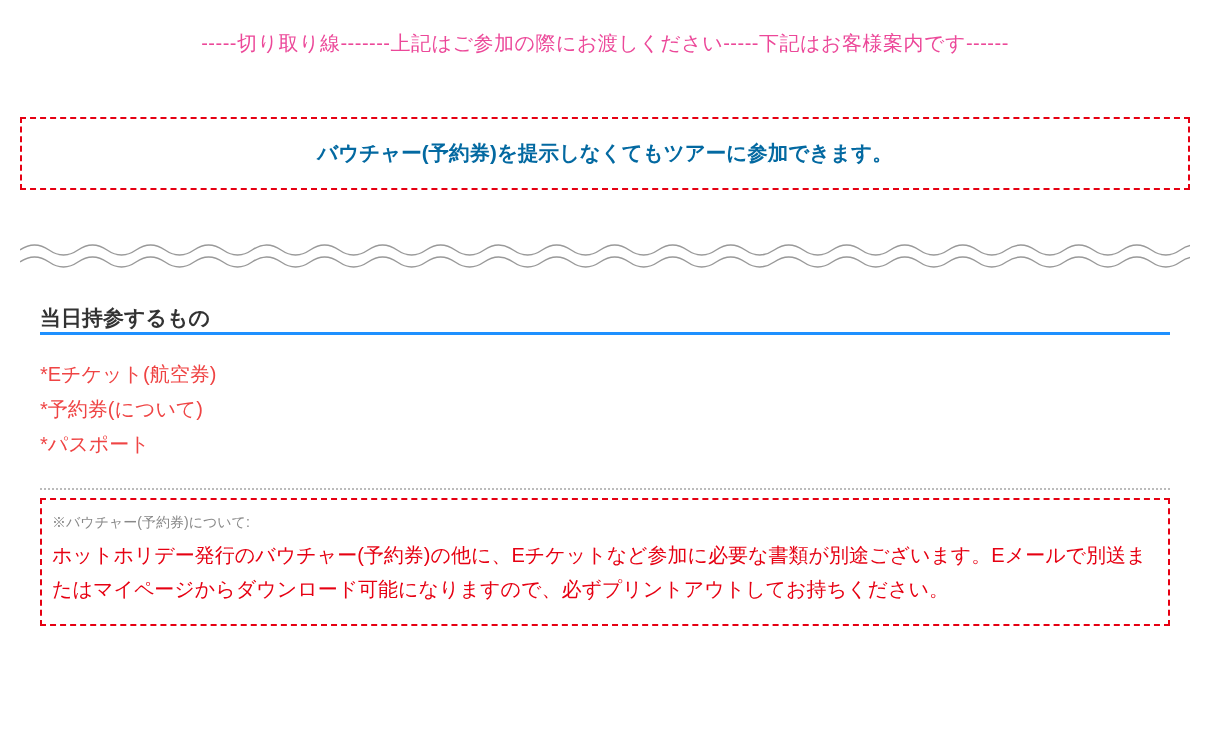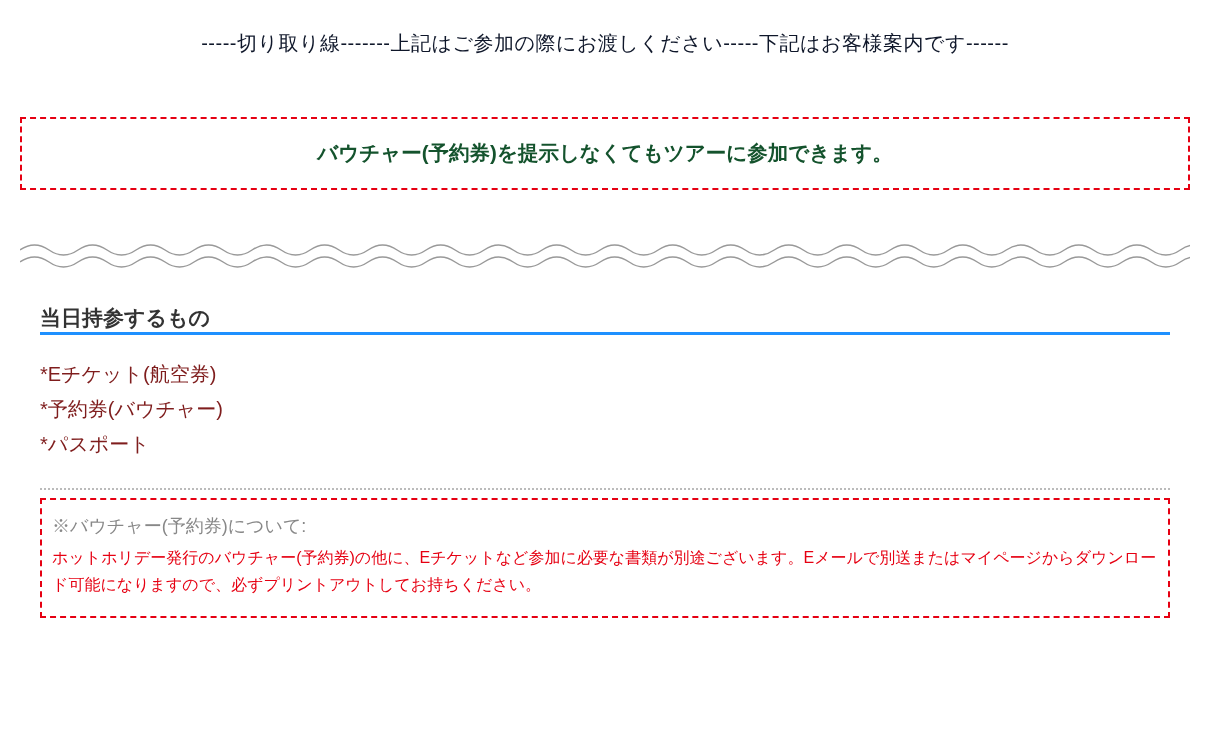--- a/index.html
+++ b/index.html
@@ -8,32 +8,32 @@
       width: 1210px;
       height: 750px;
       background: #fff;
       color: #333;
       padding: 30px 20px 20px 20px;
       position: relative;
     }
     .cutline {
       text-align: center;
       font-size: 20px;
-      color: #0f172a;
+      color: #ec4899;
       margin-bottom: 60px;
       letter-spacing: 0.5px;
     }
     .notice-box {
       border: 2.5px dashed #e60012;
       padding: 18px 8px;
       text-align: center;
       margin: 0 0 40px 0;
     }
     .notice-box p {
-      color: #14532d;
+      color: #0369a1;
       font-size: 20.5px;
       font-weight: bold;
       line-height: 1.6;
     }
     .wave-divider {
       width: 100%;
       height: 30px;
       margin: 10px 0 30px 0;
     }
     .section {
@@ -41,41 +41,41 @@
     }
     .section-heading {
       font-size: 21px;
       font-weight: bold;
       color: #333;
       padding-bottom: 0;
       border-bottom: 3px solid #1e90ff;
       margin-bottom: 22px;
     }
     .checklist {
-      color: #7f1d1d;
+      color: #ef4444;
       font-size: 20px;
       line-height: 1.75;
       padding-bottom: 20px;
     }
     .dotted-sep {
       border-top: 2px dotted #bbb;
       margin: 6px 0 8px 0;
     }
     .info-box {
       border: 2.5px dashed #e60012;
       padding: 14px 10px 18px 10px;
       color: #e60012;
     }
     .info-box .info-title {
-      font-size: 18px;
+      font-size: 14px;
       color: #888;
       margin-bottom: 6px;
     }
     .info-box .info-body {
-      font-size: 16px;
+      font-size: 20px;
       line-height: 1.7;
       color: #e60012;
     }
   </style>
 </head>
 <body>
 
 
 
 <div class="cutline">-----切り取り線-------上記はご参加の際にお渡しください-----下記はお客様案内です------</div>
@@ -86,21 +86,21 @@
 
 <svg class="wave-divider" viewBox="0 0 1210 30" preserveAspectRatio="none">
   <path d="M0,10 Q15,0 30,10 T60,10 T90,10 T120,10 T150,10 T180,10 T210,10 T240,10 T270,10 T300,10 T330,10 T360,10 T390,10 T420,10 T450,10 T480,10 T510,10 T540,10 T570,10 T600,10 T630,10 T660,10 T690,10 T720,10 T750,10 T780,10 T810,10 T840,10 T870,10 T900,10 T930,10 T960,10 T990,10 T1020,10 T1050,10 T1080,10 T1110,10 T1140,10 T1170,10 T1200,10 T1230,10" stroke="#999" stroke-width="1.5" fill="none"></path>
   <path d="M0,22 Q15,12 30,22 T60,22 T90,22 T120,22 T150,22 T180,22 T210,22 T240,22 T270,22 T300,22 T330,22 T360,22 T390,22 T420,22 T450,22 T480,22 T510,22 T540,22 T570,22 T600,22 T630,22 T660,22 T690,22 T720,22 T750,22 T780,22 T810,22 T840,22 T870,22 T900,22 T930,22 T960,22 T990,22 T1020,22 T1050,22 T1080,22 T1110,22 T1140,22 T1170,22 T1200,22 T1230,22" stroke="#999" stroke-width="1.5" fill="none"></path>
 </svg>
 
 <div class="section">
   <h2 class="section-heading">当日持参するもの</h2>
   <div class="checklist">
     <div>*Eチケット(航空券)</div>
-    <div>*予約券(バウチャー)</div>
+    <div>*予約券(について)</div>
     <div>*パスポート</div>
   </div>
   <div class="dotted-sep"></div>
   <div class="info-box">
     <div class="info-title">※バウチャー(予約券)について:</div>
     <div class="info-body">ホットホリデー発行のバウチャー(予約券)の他に、Eチケットなど参加に必要な書類が別途ございます。Eメールで別送またはマイページからダウンロード可能になりますので、必ずプリントアウトしてお持ちください。</div>
   </div>
 </div>
 
 

